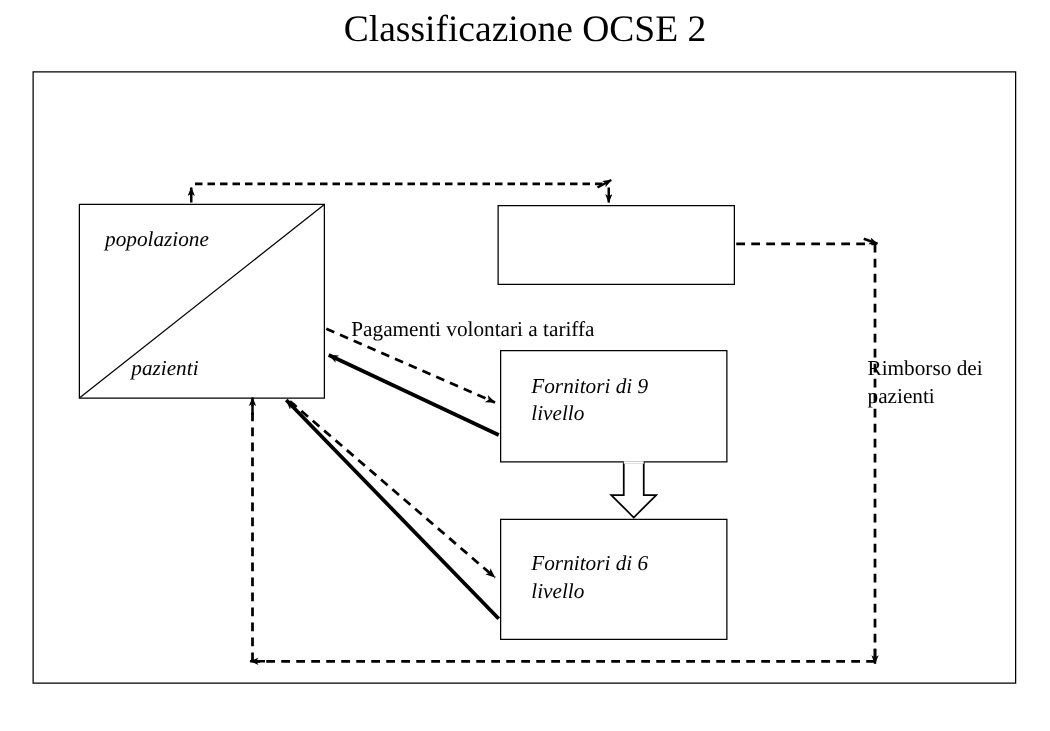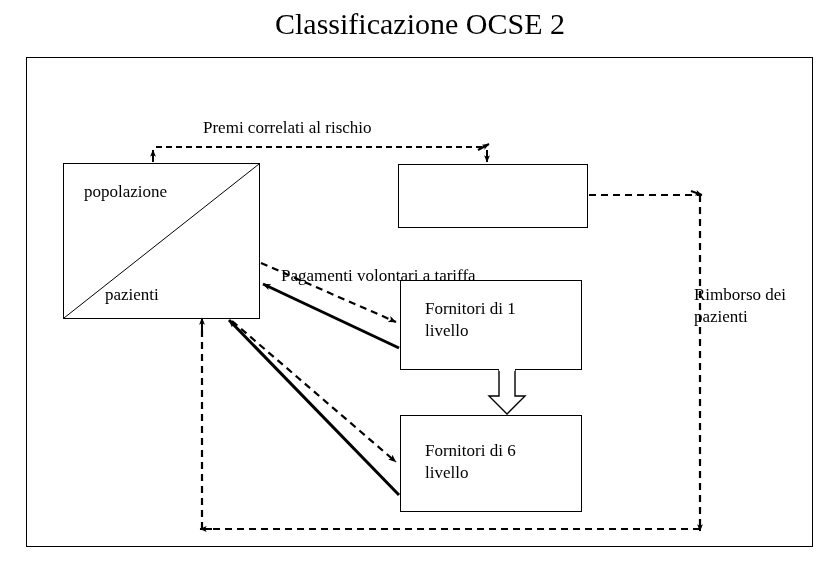--- a/index.html
+++ b/index.html
@@ -54,20 +54,21 @@
     position: absolute;
     border: 1px solid #000000;
     box-sizing: border-box;
     background: transparent;
   }
   .node-label {
     position: absolute;
     font-size: 17px;
     line-height: 22px;
     white-space: pre-line;
+    font-style: italic;
   }
   .edge-label {
     position: absolute;
     font-size: 17px;
     line-height: 22px;
     white-space: pre-line;
     background: transparent;
   }
   #diagram-svg {
     position: absolute;
@@ -101,21 +102,21 @@
   #node-fornitori2 {
     left: 400px; top: 415px; width: 182px; height: 97px;
   }
   #label-fornitori2 {
     left: 425px; top: 440px;
   }
   #label-premi {
     left: 203px; top: 117px;
   }
   #label-pagamenti {
-    left: 281px; top: 253px; margin-top: 12px;
+    left: 281px; top: 253px;
   }
   #label-rimborso {
     left: 694px; top: 284px;
   }
 </style>
 </head>
 <body>
 
 <div id="slide">
 
@@ -124,28 +125,27 @@
   <div id="frame"></div>
 
 
   <div class="node" id="node-popolazione"></div>
   <div class="node-label" id="label-popolazione">popolazione</div>
   <div class="node-label" id="label-pazienti">pazienti</div>
 
   <div class="node" id="node-assicurazioni"></div>
 
   <div class="node" id="node-fornitori1"></div>
-  <div class="node-label" id="label-fornitori1">Fornitori di 1
+  <div class="node-label" id="label-fornitori1">Fornitori di 9
 livello</div>
 
   <div class="node" id="node-fornitori2"></div>
   <div class="node-label" id="label-fornitori2">Fornitori di 6
 livello</div>
 
-  <div class="edge-label" id="label-premi">Premi correlati al rischio</div>
   <div class="edge-label" id="label-pagamenti">Pagamenti volontari a tariffa</div>
   <div class="edge-label" id="label-rimborso">Rimborso dei
 pazienti</div>
 
   <svg id="diagram-svg" viewBox="0 0 840 585">
     <defs>
       <marker id="arrow-solid" markerWidth="9" markerHeight="9" refX="7.6" refY="3.2" orient="auto" markerUnits="userSpaceOnUse">
         <path d="M0,0 L8,3.2 L0,6.4 L2,3.2 z" fill="#000000"></path>
       </marker>
       <marker id="arrow-solid-small" markerWidth="8" markerHeight="8" refX="6.8" refY="2.9" orient="auto" markerUnits="userSpaceOnUse">

